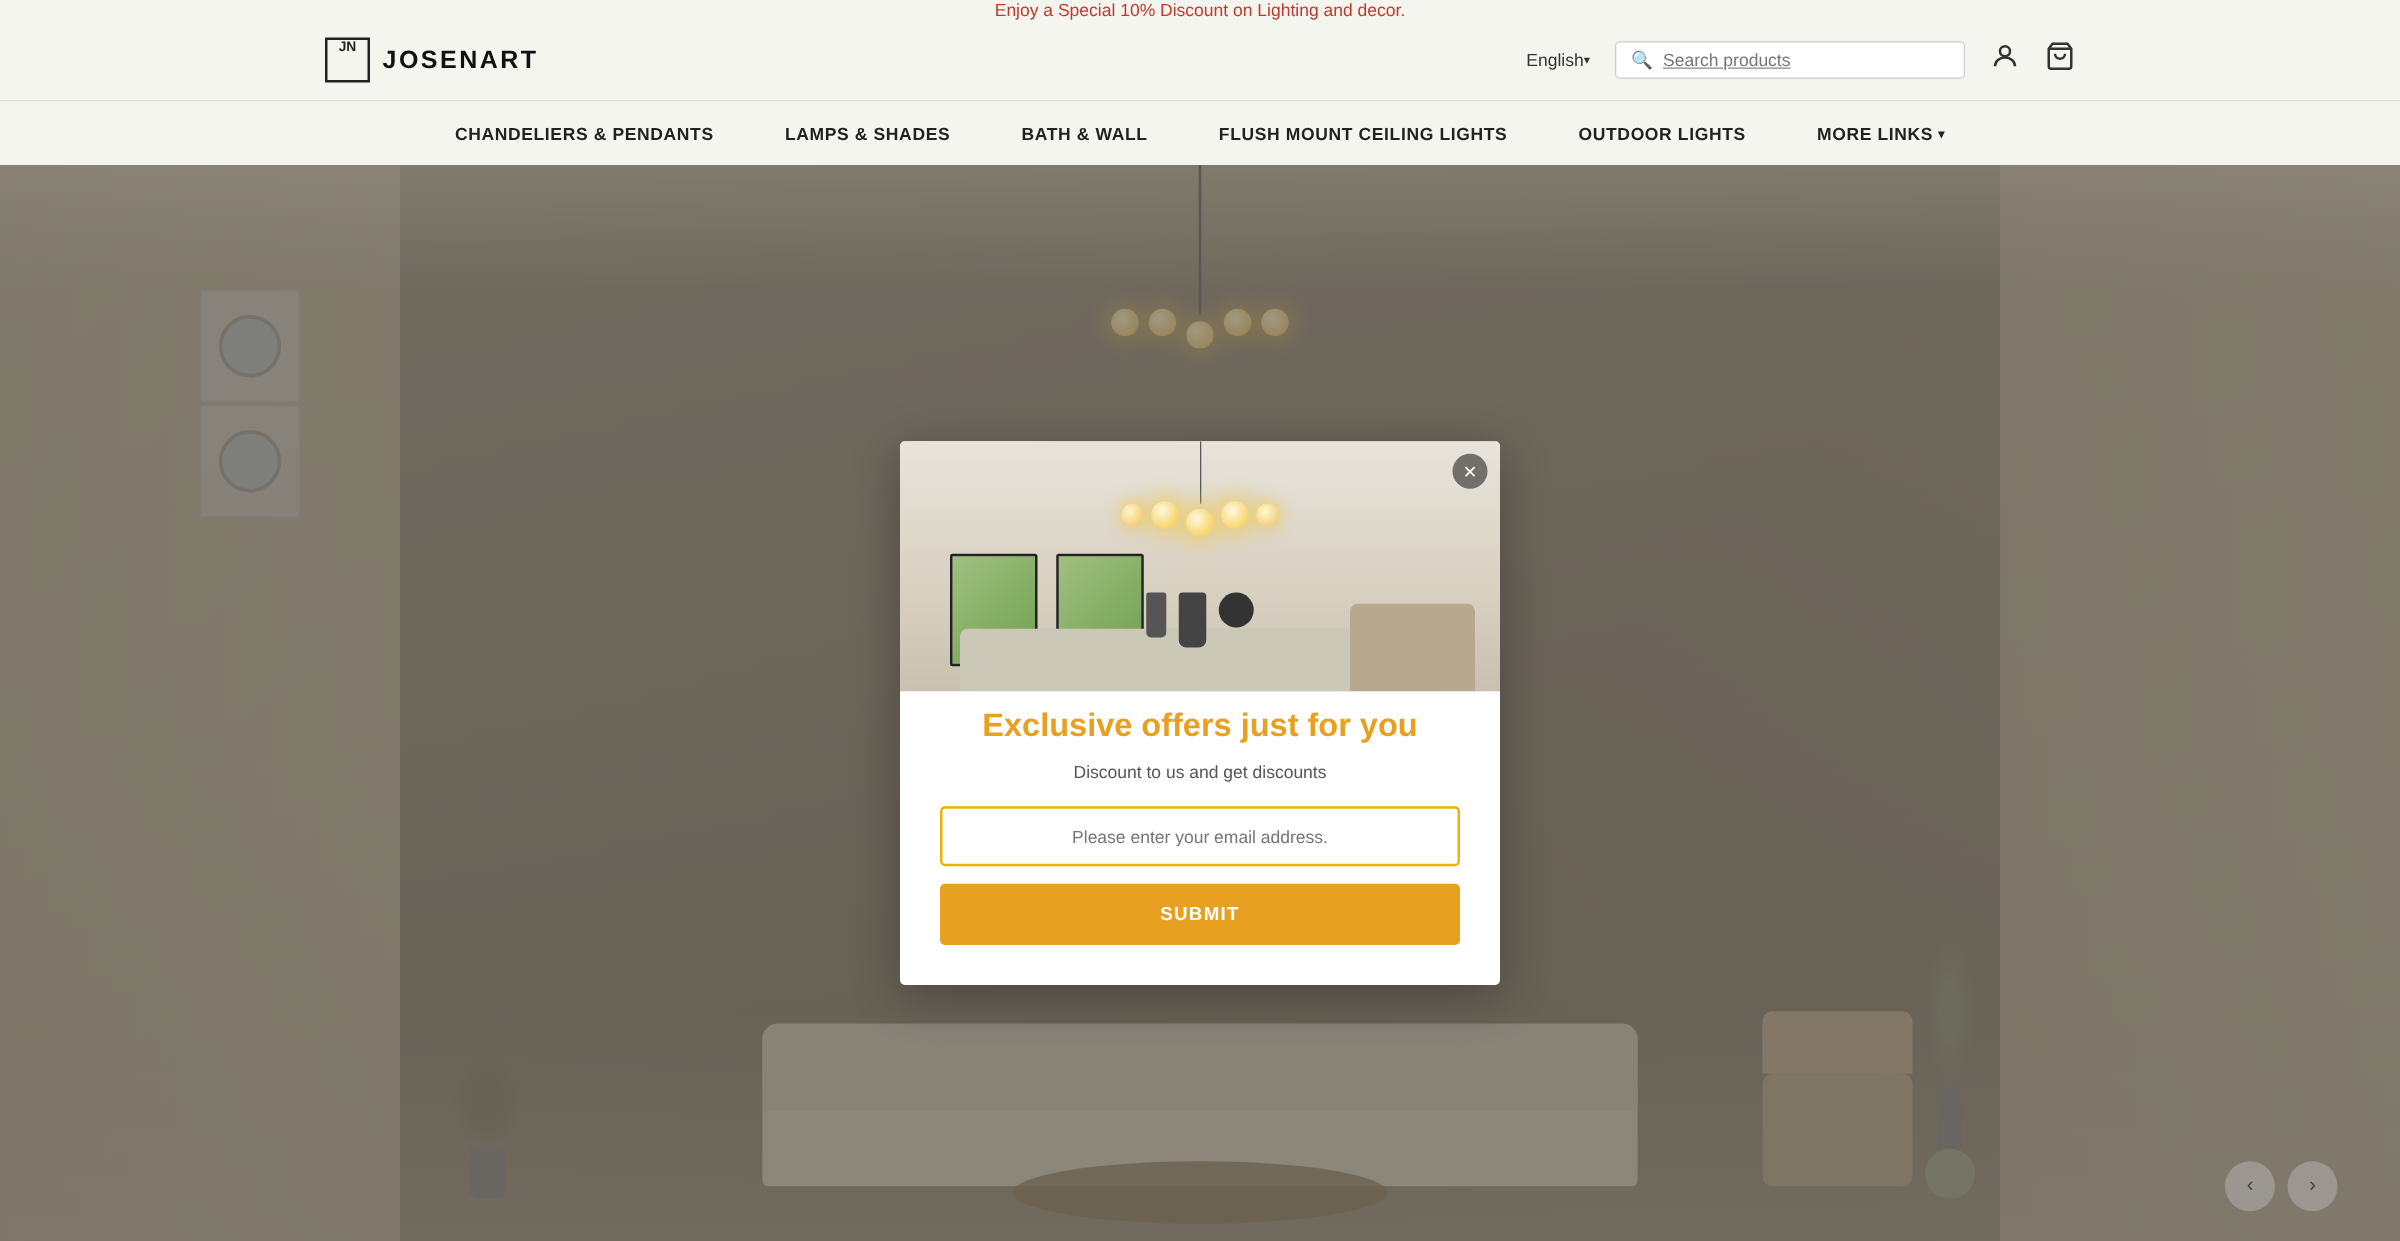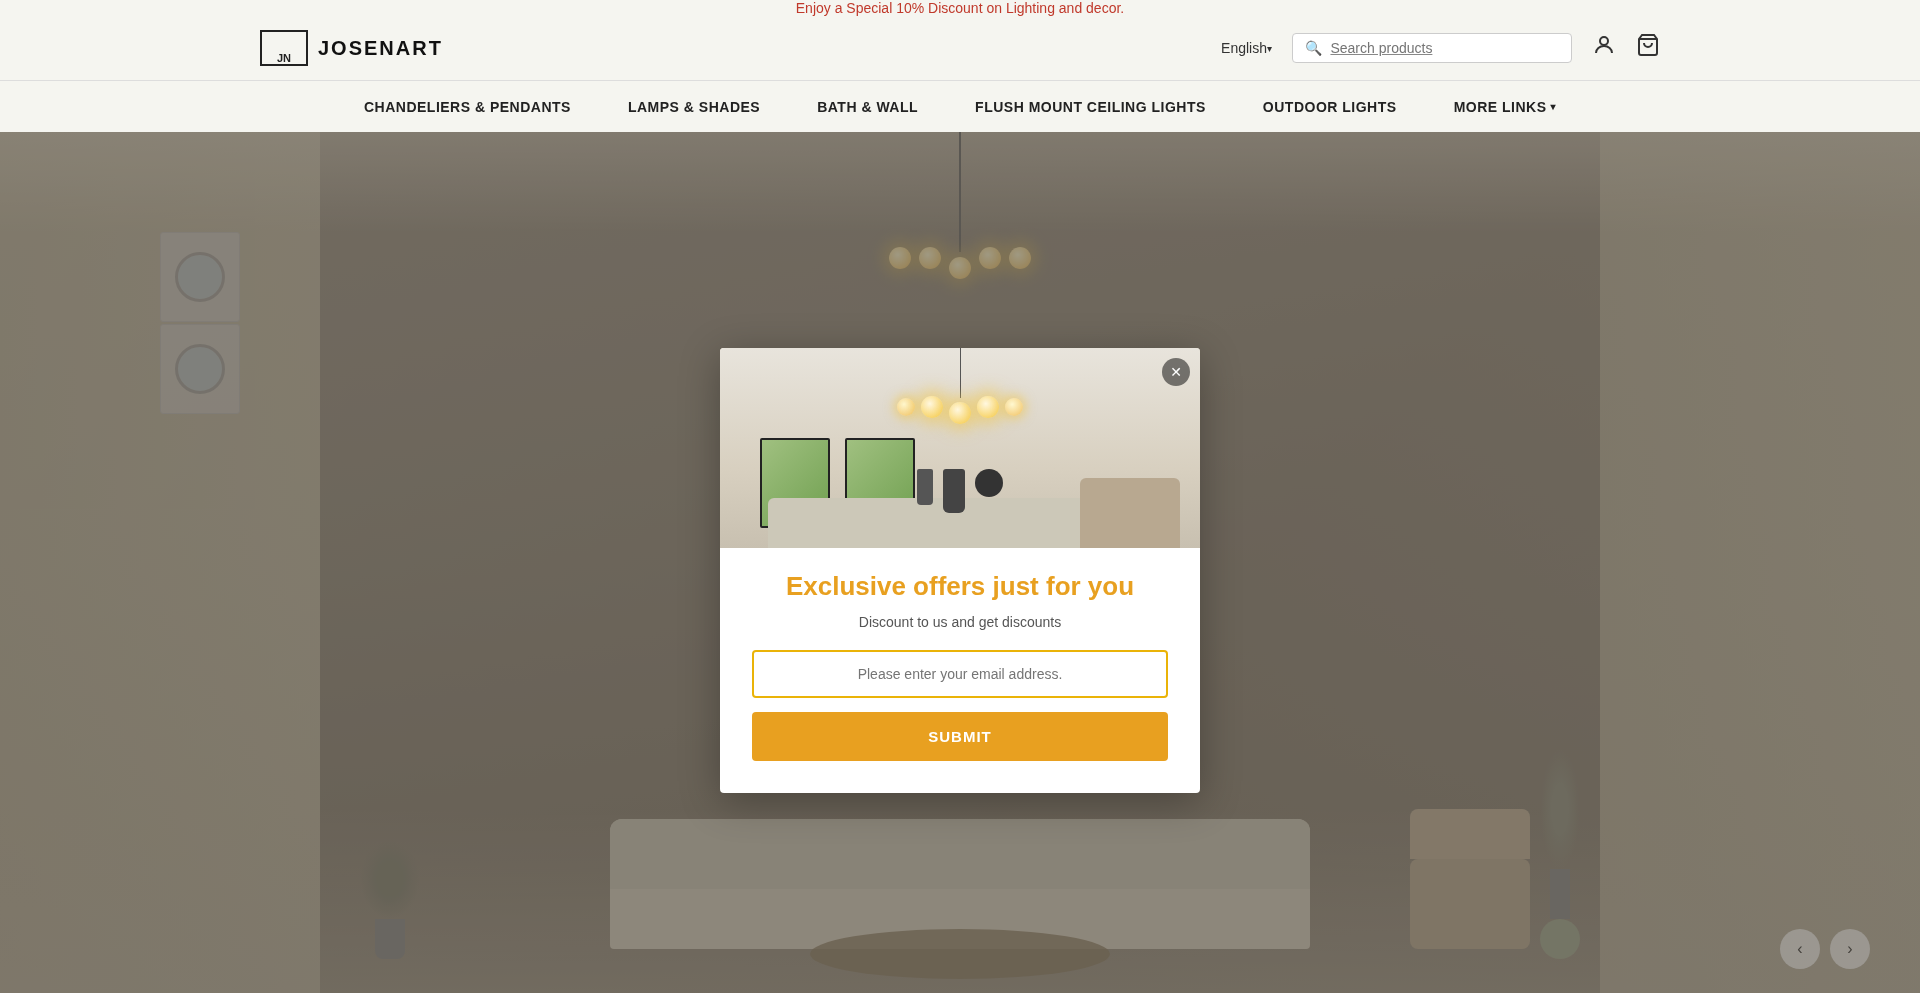--- a/index.html
+++ b/index.html
@@ -22,25 +22,25 @@
       height: 64px;
       gap: 0;
     }
     .logo-area {
       display: flex;
       align-items: center;
       gap: 10px;
       flex: 0 0 auto;
     }
     .logo-icon {
-      width: 48px;
+      width: 36px;
       height: 36px;
       border: 2px solid #222;
       display: flex;
-      align-items: flex-end;
+      align-items: flex-start;
       justify-content: center;
       font-size: 11px;
       font-weight: bold;
       color: #222;
     }
     .logo-text {
       font-size: 20px;
       font-weight: 800;
       color: #111;
       letter-spacing: 2px;
@@ -196,21 +196,21 @@
 
     
     .modal-room {
       position: absolute;
       inset: 0;
       background: 
         linear-gradient(to bottom, #e8e4dc 0%, #d8d0c0 60%, #c8c0b0 100%);
     }
 
     .modal-content {
-      padding: 23px 32px 32px;
+      padding: 12px 32px 32px;
       text-align: center;
     }
 
     .modal-title {
       font-size: 26px;
       font-weight: 700;
       color: #e8a020;
       margin-bottom: 12px;
       line-height: 1.2;
     }

